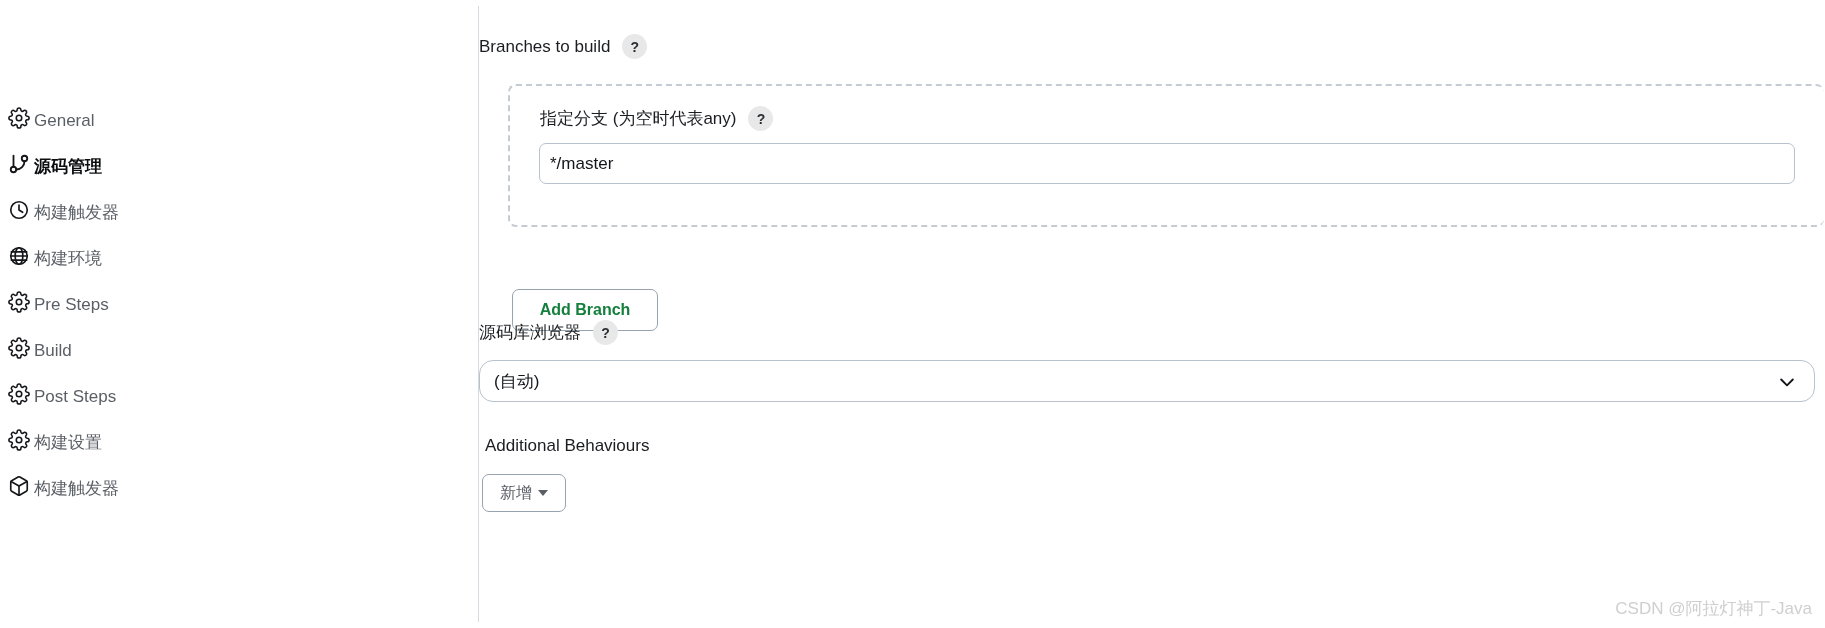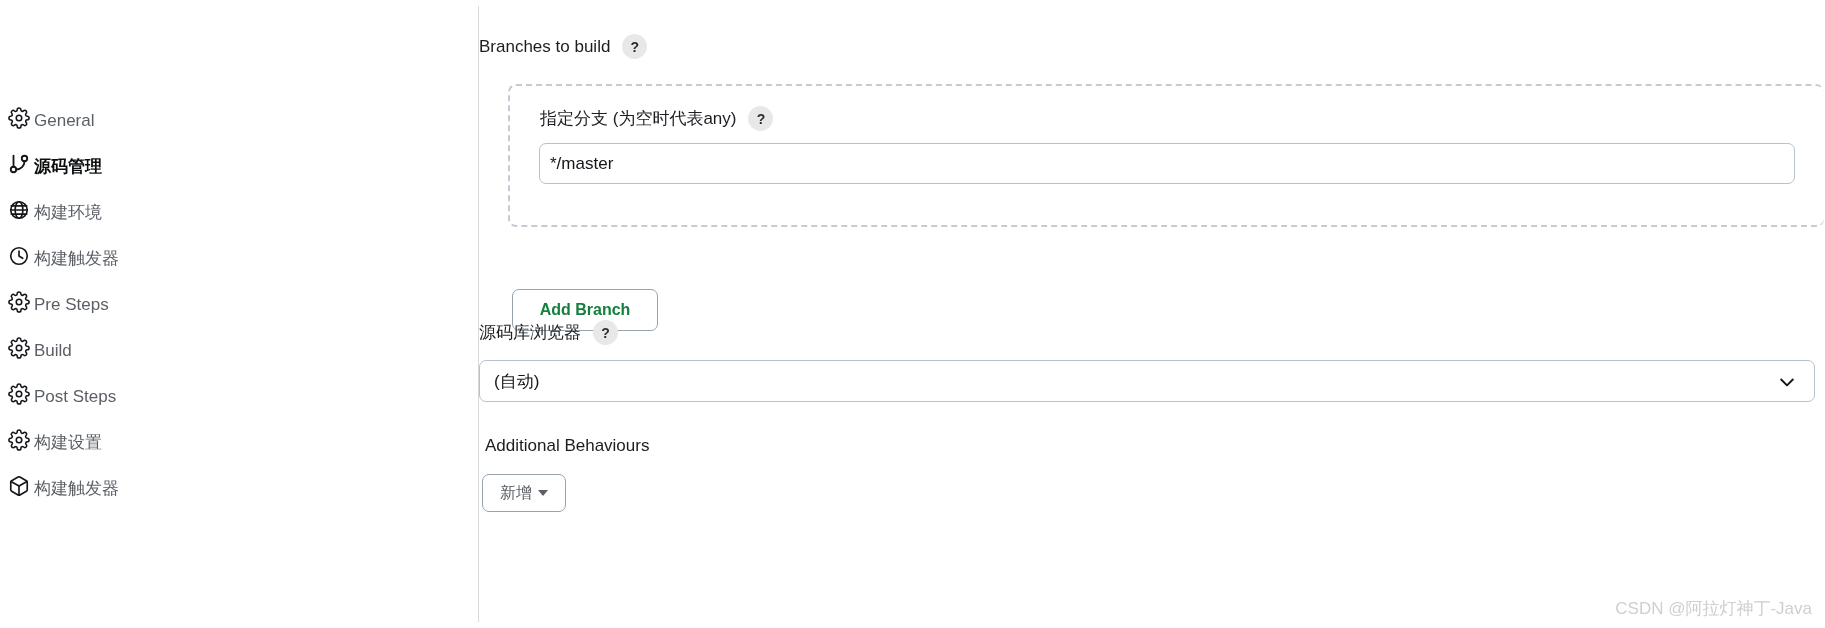--- a/index.html
+++ b/index.html
@@ -152,21 +152,21 @@
     left: 0px; top: 320px;
   }
   #repo-browser-select-wrap {
     position: absolute;
     left: 0px; top: 360px;
     width: 1336px; height: 42px;
   }
   #repo-browser-select {
     width: 100%; height: 100%;
     border: 1px solid #b8c2cc;
-    border-radius: 7px;
+    border-radius: 14px;
     background: #ffffff;
     display: flex;
     align-items: center;
     padding: 0 14px;
     font-size: 17px;
     color: #14161a;
     cursor: pointer;
   }
   #repo-browser-chevron {
     position: absolute;
@@ -247,37 +247,37 @@
             <path d="M18 9a9 9 0 0 1-9 9"></path>
           </svg>
         </span>
         <span class="nav-label">源码管理</span>
       </div>
 
       <div class="nav-item">
         <span class="nav-icon">
           <svg width="22" height="22" viewBox="0 0 24 24" fill="none" stroke="currentColor" stroke-width="1.8" stroke-linecap="round" stroke-linejoin="round">
             <circle cx="12" cy="12" r="9"></circle>
+            <polyline points="12 6.5 12 12 16 14.5"></polyline>
+          </svg>
+        </span>
+        <span class="nav-label">构建触发器</span>
+      </div>
+
+      <div class="nav-item">
+        <span class="nav-icon">
+          <svg width="22" height="22" viewBox="0 0 24 24" fill="none" stroke="currentColor" stroke-width="1.8" stroke-linecap="round" stroke-linejoin="round">
+            <circle cx="12" cy="12" r="9"></circle>
             <line x1="3" y1="12" x2="21" y2="12"></line>
             <line x1="3.6" y1="7.5" x2="20.4" y2="7.5"></line>
             <line x1="3.6" y1="16.5" x2="20.4" y2="16.5"></line>
             <ellipse cx="12" cy="12" rx="4.2" ry="9"></ellipse>
           </svg>
         </span>
         <span class="nav-label">构建环境</span>
-      </div>
-
-      <div class="nav-item">
-        <span class="nav-icon">
-          <svg width="22" height="22" viewBox="0 0 24 24" fill="none" stroke="currentColor" stroke-width="1.8" stroke-linecap="round" stroke-linejoin="round">
-            <circle cx="12" cy="12" r="9"></circle>
-            <polyline points="12 6.5 12 12 16 14.5"></polyline>
-          </svg>
-        </span>
-        <span class="nav-label">构建触发器</span>
       </div>
 
       <div class="nav-item">
         <span class="nav-icon">
           <svg width="22" height="22" viewBox="0 0 24 24" fill="none" stroke="currentColor" stroke-width="1.7" stroke-linecap="round" stroke-linejoin="round">
             <circle cx="12" cy="12" r="3"></circle>
             <path d="M19.4 15a1.65 1.65 0 0 0 .33 1.82l.06.06a2 2 0 1 1-2.83 2.83l-.06-.06a1.65 1.65 0 0 0-1.82-.33 1.65 1.65 0 0 0-1 1.51V21a2 2 0 1 1-4 0v-.09A1.65 1.65 0 0 0 9 19.4a1.65 1.65 0 0 0-1.82.33l-.06.06a2 2 0 1 1-2.83-2.83l.06-.06a1.65 1.65 0 0 0 .33-1.82 1.65 1.65 0 0 0-1.51-1H3a2 2 0 1 1 0-4h.09A1.65 1.65 0 0 0 4.6 9a1.65 1.65 0 0 0-.33-1.82l-.06-.06a2 2 0 1 1 2.83-2.83l.06.06a1.65 1.65 0 0 0 1.82.33H9a1.65 1.65 0 0 0 1-1.51V3a2 2 0 1 1 4 0v.09a1.65 1.65 0 0 0 1 1.51 1.65 1.65 0 0 0 1.82-.33l.06-.06a2 2 0 1 1 2.83 2.83l-.06.06a1.65 1.65 0 0 0-.33 1.82V9a1.65 1.65 0 0 0 1.51 1H21a2 2 0 1 1 0 4h-.09a1.65 1.65 0 0 0-1.51 1z"></path>
           </svg>
         </span>
         <span class="nav-label">Pre Steps</span>

